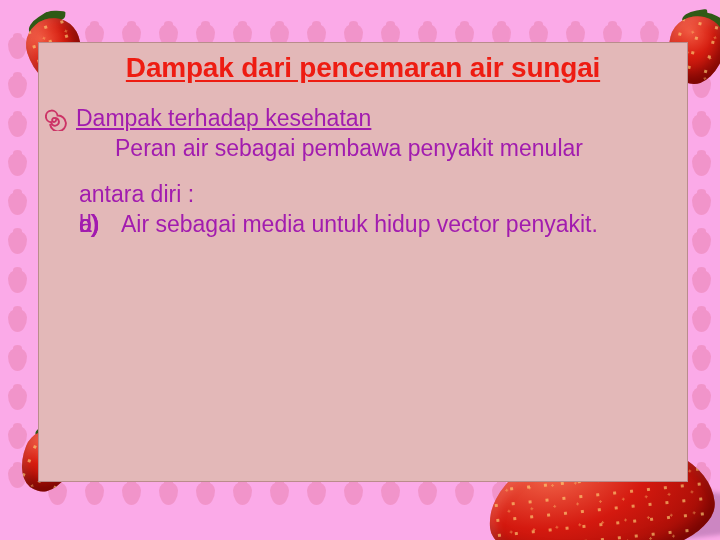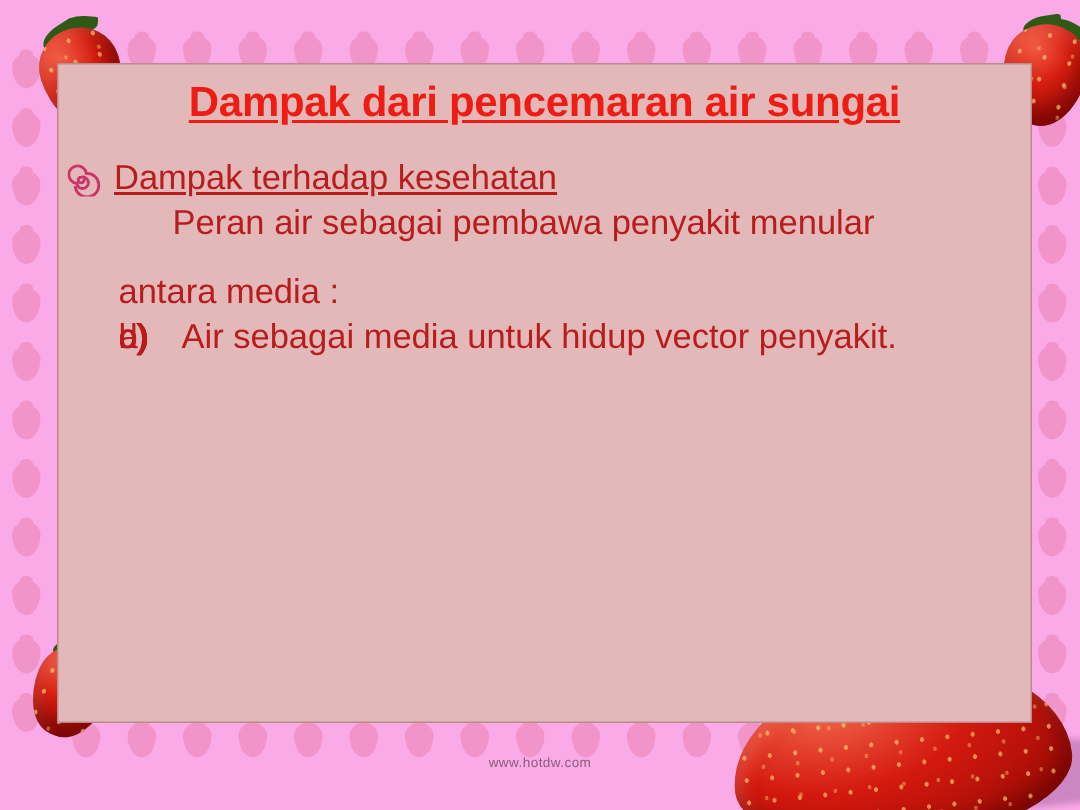--- a/index.html
+++ b/index.html
@@ -153,21 +153,21 @@
     text-underline-offset: 3px;
     margin: 8px 0 0 0;
     padding: 0 6px;
     letter-spacing: -.2px;
     white-space: nowrap;
   }
 
   #body-block {
     margin: 18px 0 0 0;
     padding: 0 8px 0 6px;
-    color: #b91c1c;
+    color: #a21caf;
     font-size: 23px;
     line-height: 30px;
   }
 
   .lead-row {
     display: flex;
     align-items: flex-start;
     gap: 9px;
   }
   .spiral-bullet {
@@ -341,27 +341,26 @@
                      a2.1 2.1 0 1 1 -2.0 -2.1
                      a4.2 4.2 0 1 1 -3.2 4.6
                      a6.4 6.4 0 1 1 6.9 -7.3
                      a8.6 8.6 0 1 1 -8.0 10.0" fill="none" stroke="#cc3366" stroke-width="2.1" stroke-linecap="round"></path>
           </svg>
         </span>
         <span class="lead-heading">Dampak terhadap kesehatan</span>
       </div>
 
       <div class="lead-sub">Peran air sebagai pembawa penyakit menular</div>
-      <div class="lead-sub2">antara media :</div>
+      <div class="lead-sub2">antara diri :</div>
 
       <ol class="alpha-list" id="alpha-list">
           <li><span class="marker">a)</span></li>
           <li><span class="marker">b)</span></li>
           <li><span class="marker">c)</span></li>
           <li><span class="marker">d)</span><span>Air sebagai media untuk hidup vector penyakit.</span></li>
         </ol>
 
     </div>
   </div>
 
-  <div id="watermark">www.hotdw.com</div>
 
 </div>
 
 </body></html>

